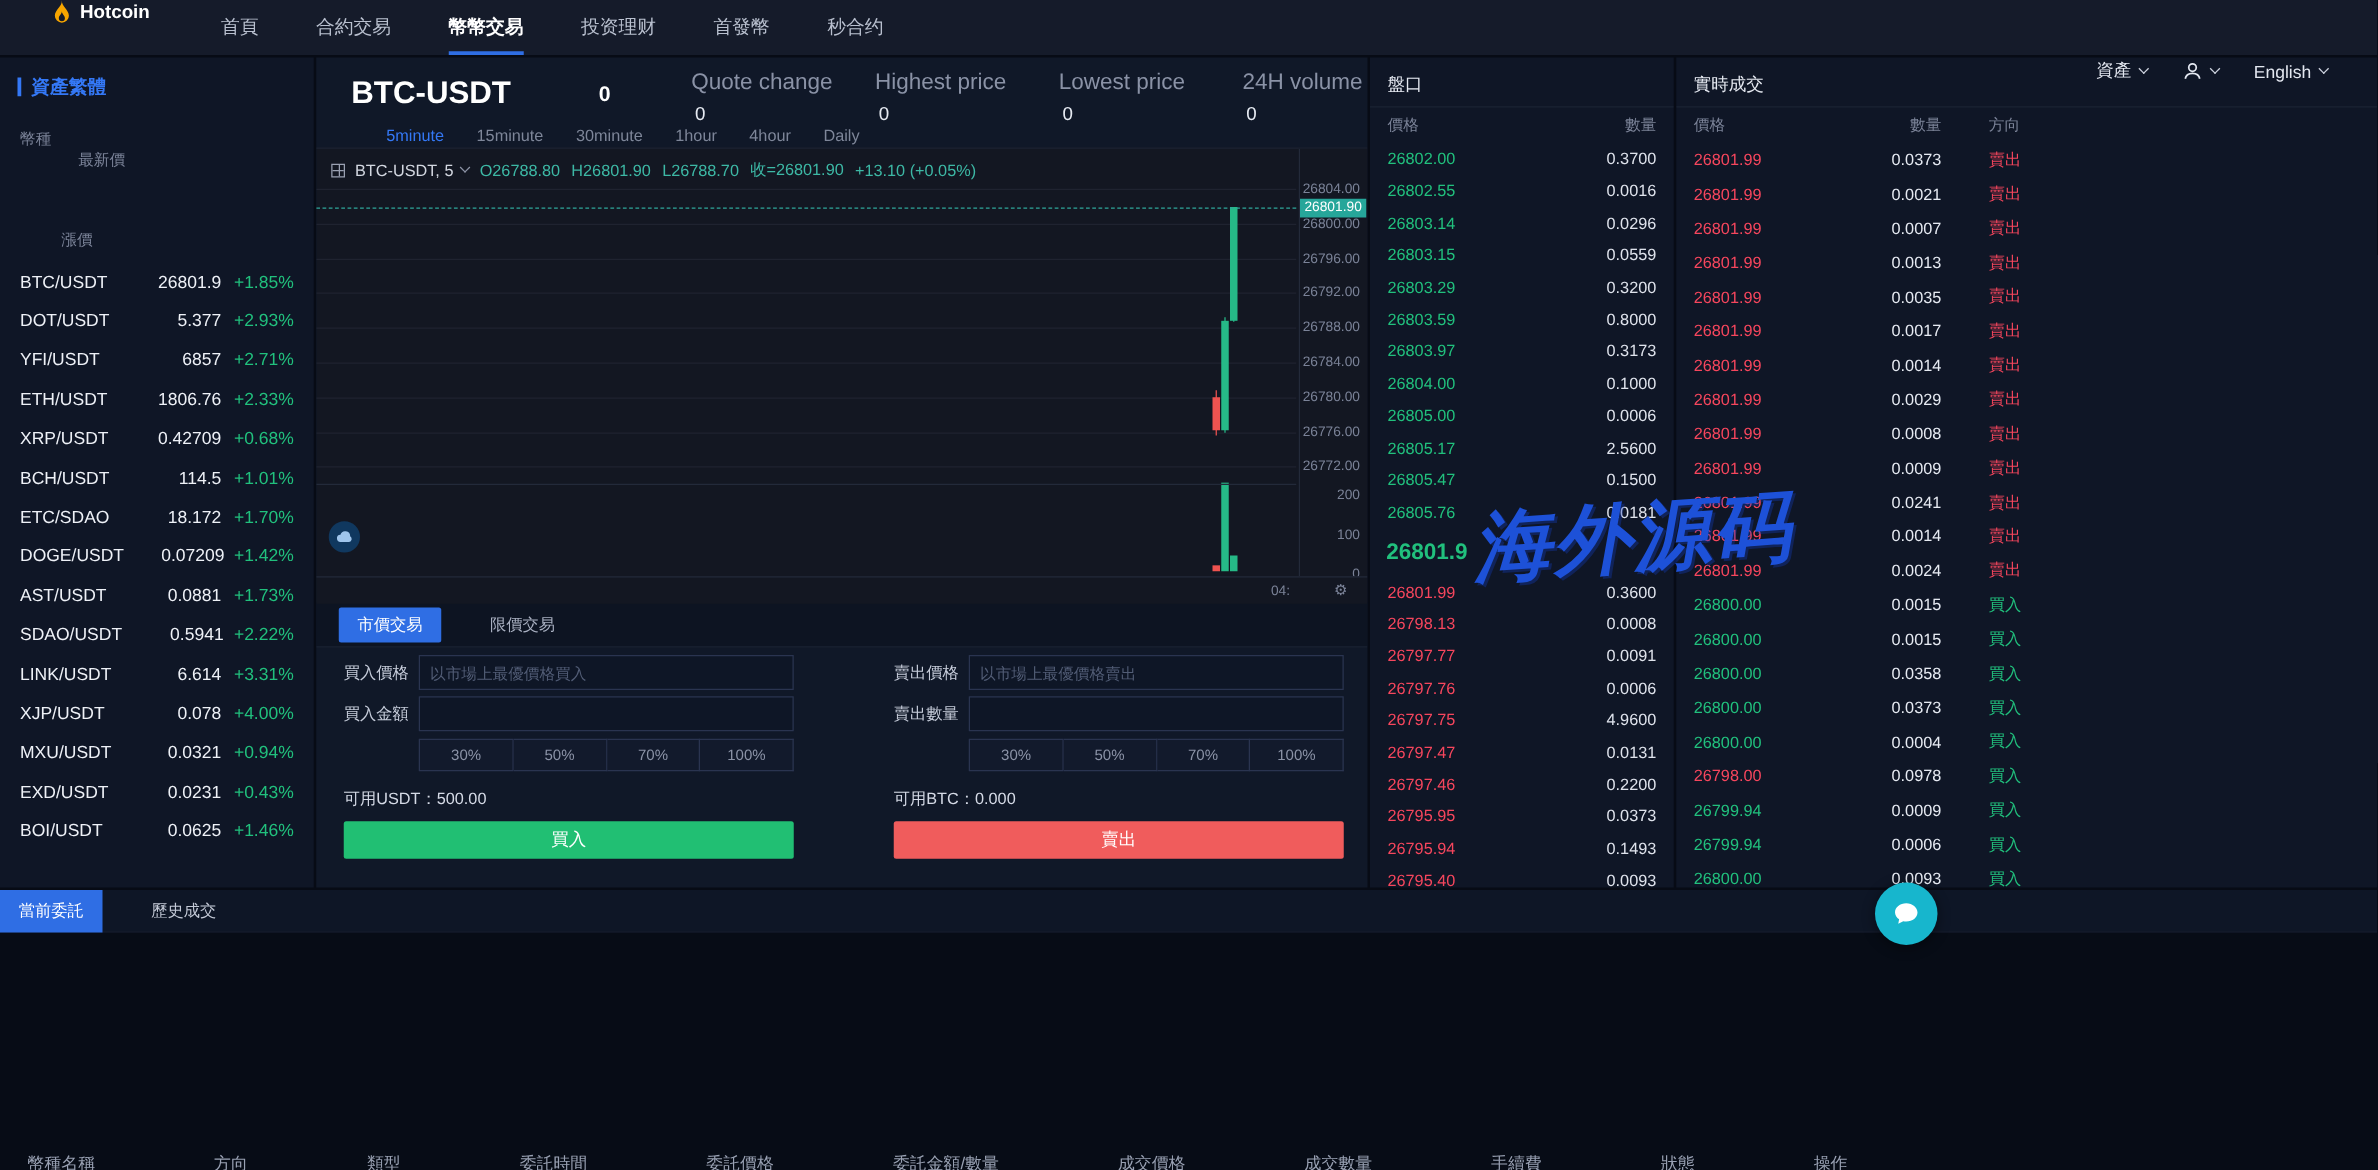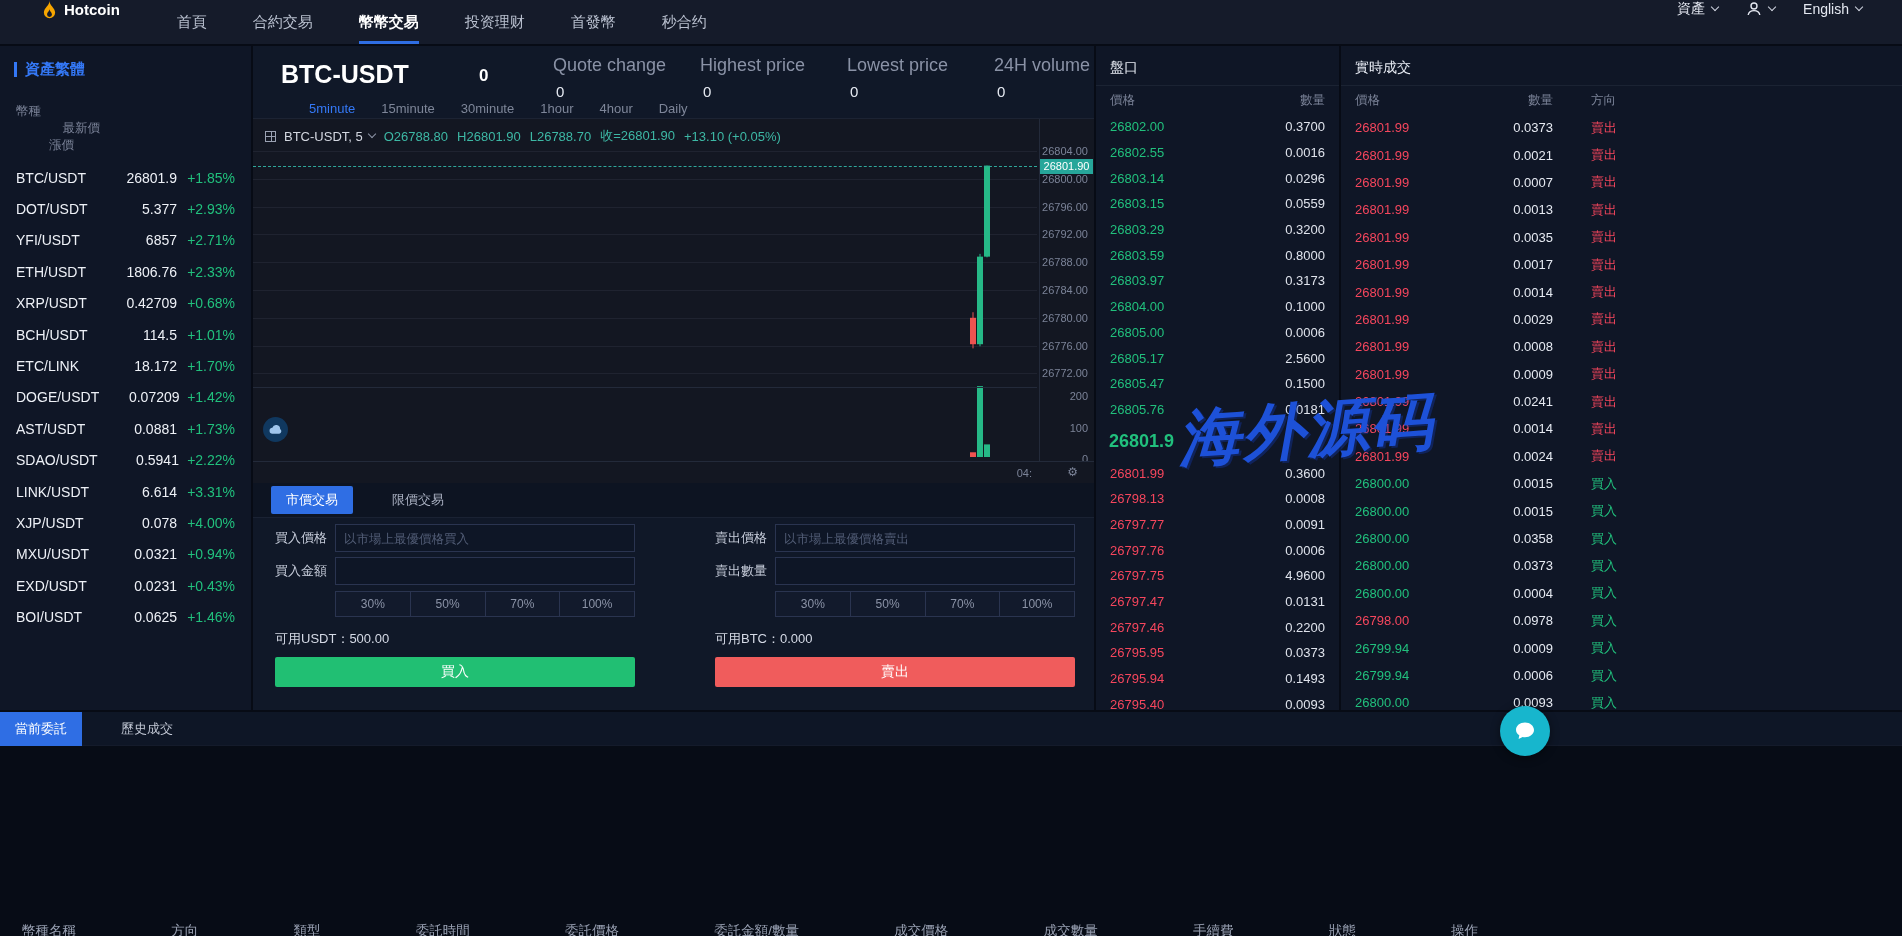--- a/index.html
+++ b/index.html
@@ -8,32 +8,32 @@
     background: #070b15; color: #e8ecf4;
     font-family: "Liberation Sans", "DejaVu Sans", sans-serif;
   }
   
   .navbar { position:absolute; top:0; left:0; width:1902px; height:44px; background:#151b2a; display:flex; align-items:flex-start; z-index:10; }
   .brand { display:flex; align-items:center; gap:7px; margin-left:42px; font-weight:bold; font-size:15px; color:#fff; cursor:pointer; }
   .nav-items { display:flex; margin-left:34px; height:44px; }
   .nav-item { padding:0 23px; line-height:44px; font-size:15px; color:#b9c0cf; position:relative; cursor:pointer; white-space:nowrap; }
   .nav-item.active { color:#fff; font-weight:bold; }
   .nav-item.active::after { content:""; position:absolute; left:23px; right:23px; bottom:0; height:3px; background:#2f6ee4; }
-  .nav-right { margin-left:auto; display:flex; align-items:center; gap:28px; margin-right:40px; font-size:14px; color:#e3e7f0; }
+  .nav-right { margin-left:auto; display:flex; align-items:center; gap:28px; margin-right:40px; font-size:14px; color:#e3e7f0;margin-top:48px; }
   .nav-drop { display:flex; align-items:center; gap:7px; cursor:pointer; }
   .chev { width:6px; height:6px; border-right:1.4px solid #cfd4e0; border-bottom:1.4px solid #cfd4e0; transform:rotate(45deg); margin-top:-4px; display:inline-block; }
   .chev.dim { border-color:#8d94a6; }
   
   .content { position:absolute; top:46px; left:0; width:1902px; height:664px; display:flex; gap:2px; }
   
   .sidebar { width:251px; background:#0f1626; overflow:hidden; }
   .side-title { display:flex; align-items:center; gap:8px; margin:14px 0 0 14px; font-size:15px; font-weight:bold; color:#3478f6; }
   .side-title .bar { width:3px; height:15px; background:#3478f6; }
   .side-cols { display:flex; padding:0 16px; margin-top:24px; font-size:12.5px; color:#7b8398;flex-direction:column; }
-  .side-cols .c1 { flex:1; } .side-cols .c2 { width:84px; text-align:right; } .side-cols .c3 { width:58px; text-align:right; }
+  .side-cols .c1 { flex:1; } .side-cols .c2 { width:84px; text-align:right; } .side-cols .c3 { width:58px; text-align:right;margin-top:47px; }
   #coin-rows { margin-top:8px; }
   .coin-row { display:flex; align-items:center; height:31.4px; padding:0 16px; font-size:14px; cursor:pointer; }
   .coin-row .pair { flex:1; color:#eef1f7; }
   .coin-row .price { width:84px; text-align:right; color:#eef1f7; }
   .coin-row .chg { width:58px; text-align:right; color:#21c07d; }
   
   .main { width:841px; background:#101828; position:relative; overflow:hidden; }
   .sym { position:absolute; left:28px; top:14px; font-size:25px; font-weight:bold; color:#fff; }
   .big0 { position:absolute; left:226px; top:20px; font-size:17px; font-weight:bold; color:#fff; }
   .stats { position:absolute; left:300px; top:9px; display:flex; }
@@ -176,21 +176,21 @@
           <span class="pair">XRP/USDT</span>
           <span class="price">0.42709</span>
           <span class="chg">+0.68%</span>
         </div>
         <div class="coin-row">
           <span class="pair">BCH/USDT</span>
           <span class="price">114.5</span>
           <span class="chg">+1.01%</span>
         </div>
         <div class="coin-row">
-          <span class="pair">ETC/LINK</span>
+          <span class="pair">ETC/SDAO</span>
           <span class="price">18.172</span>
           <span class="chg">+1.70%</span>
         </div>
         <div class="coin-row">
           <span class="pair">DOGE/USDT</span>
           <span class="price">0.07209</span>
           <span class="chg">+1.42%</span>
         </div>
         <div class="coin-row">
           <span class="pair">AST/USDT</span>

